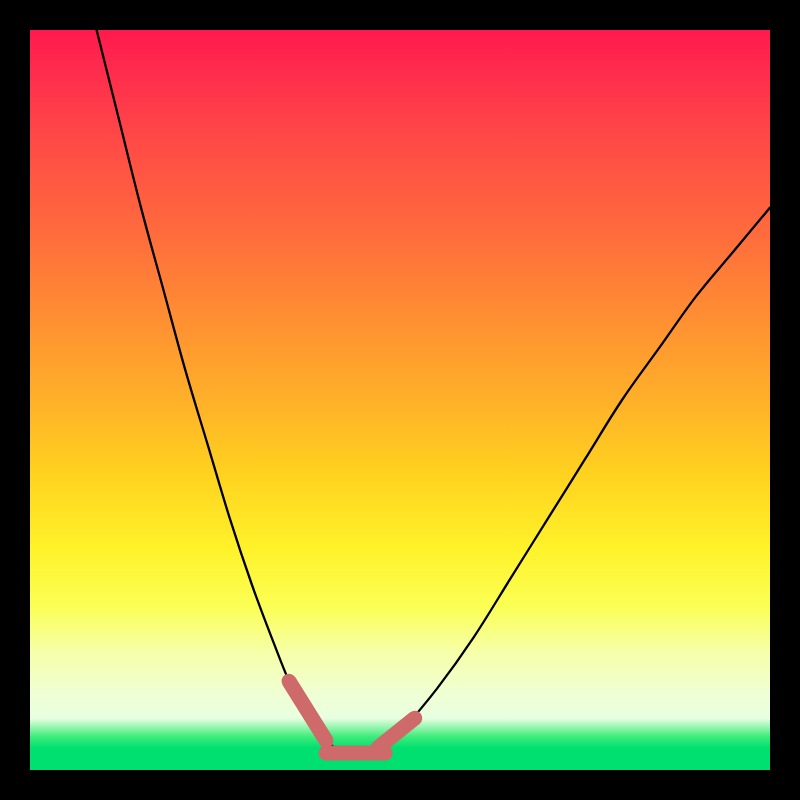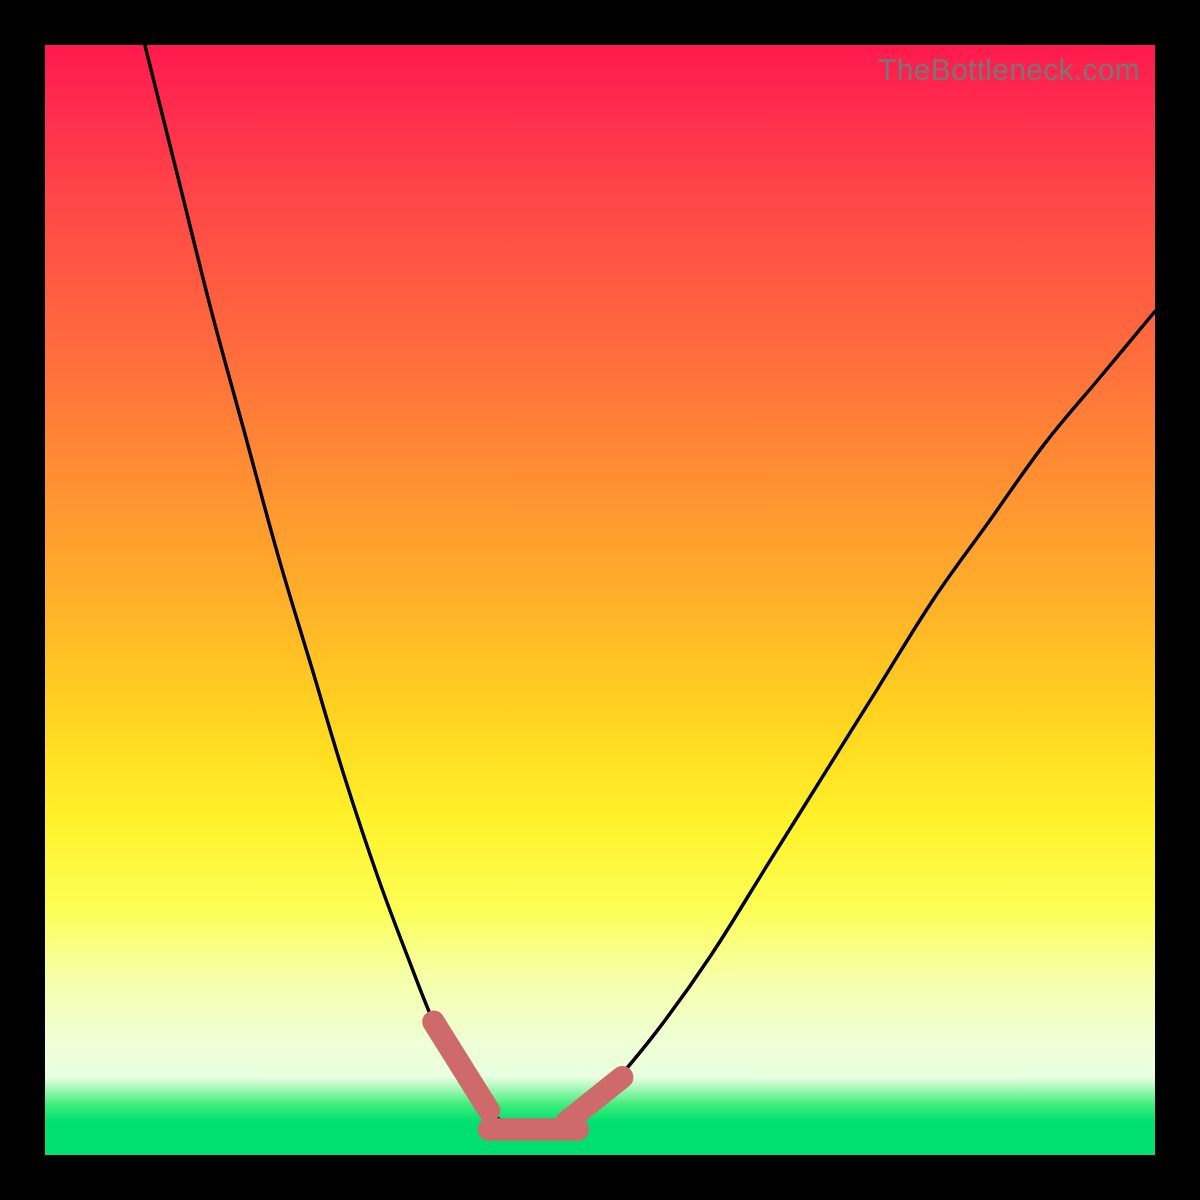--- a/index.html
+++ b/index.html
@@ -62,21 +62,20 @@
     height: 740px;
     overflow: visible;
   }
 </style>
 </head>
 <body>
 
 <div class="frame">
   <div class="plot">
 
-    <div class="watermark">TheBottleneck.com</div>
 
     <svg class="curve" viewBox="0 0 740 740" preserveAspectRatio="none">
       <path id="curve-path" fill="none" stroke="#000000" stroke-width="2.3" stroke-linecap="round" stroke-linejoin="round" d="M 66.6 0 C 70.59599999999999 15.983999999999991 80.80799999999999 56.83199999999995 88.8 88.79999999999995 C 96.792 120.76799999999996 103.008 146.96400000000003 111 177.60000000000002 C 118.992 208.23600000000002 125.20799999999998 229.696 133.2 259 C 141.19199999999998 288.304 147.40800000000002 312.428 155.4 340.4 C 163.392 368.37199999999996 169.608 387.76 177.6 414.4 C 185.59199999999998 441.03999999999996 191.80800000000002 463.092 199.8 488.4 C 207.792 513.708 214.008 532.356 222 555 C 229.992 577.644 237.54000000000002 596.884 244.20000000000002 614.2 C 250.86 631.5160000000001 253.672 639.2120000000001 259 651.2 C 264.328 663.188 267.806 670.81 273.8 680.8 C 279.79400000000004 690.79 285.64 699.374 292.3 706.7 C 298.96000000000004 714.0260000000001 304.806 718.17 310.8 721.5 C 316.79400000000004 724.83 320.272 724.534 325.6 725.2 C 330.92800000000005 725.8660000000001 335.07200000000006 726.532 340.40000000000003 725.2 C 345.728 723.868 349.872 721.7959999999999 355.2 717.8 C 360.52799999999996 713.804 360.676 713.656 370 703 C 379.324 692.344 393.68000000000006 675.916 407.00000000000006 658.6 C 420.32000000000005 641.284 430.68 626.78 444 606.8 C 457.32 586.8199999999999 467.68 568.912 481 547.6 C 494.32 526.288 504.68 509.712 518 488.4 C 531.32 467.08799999999997 541.68 450.512 555 429.2 C 568.32 407.888 578.68 389.98 592 370 C 605.32 350.02 615.68 336.84800000000007 629 318.20000000000005 C 642.32 299.552 652.68 283.716 666 266.4 C 679.32 249.08399999999997 689.68 237.98399999999998 703 222 C 716.32 206.01600000000002 733.34 185.592 740 177.60000000000002"></path>
       <g id="highlights">
           <line x1="259" y1="651.2" x2="296" y2="710.4" stroke="#cf6a6a" stroke-width="15" stroke-linecap="round"></line>
           <line x1="296" y1="722.98" x2="355.2" y2="722.98" stroke="#cf6a6a" stroke-width="15" stroke-linecap="round"></line>
           <line x1="347.79999999999995" y1="717.8" x2="384.8" y2="688.2" stroke="#cf6a6a" stroke-width="15" stroke-linecap="round"></line>
         </g>
     </svg>
 

